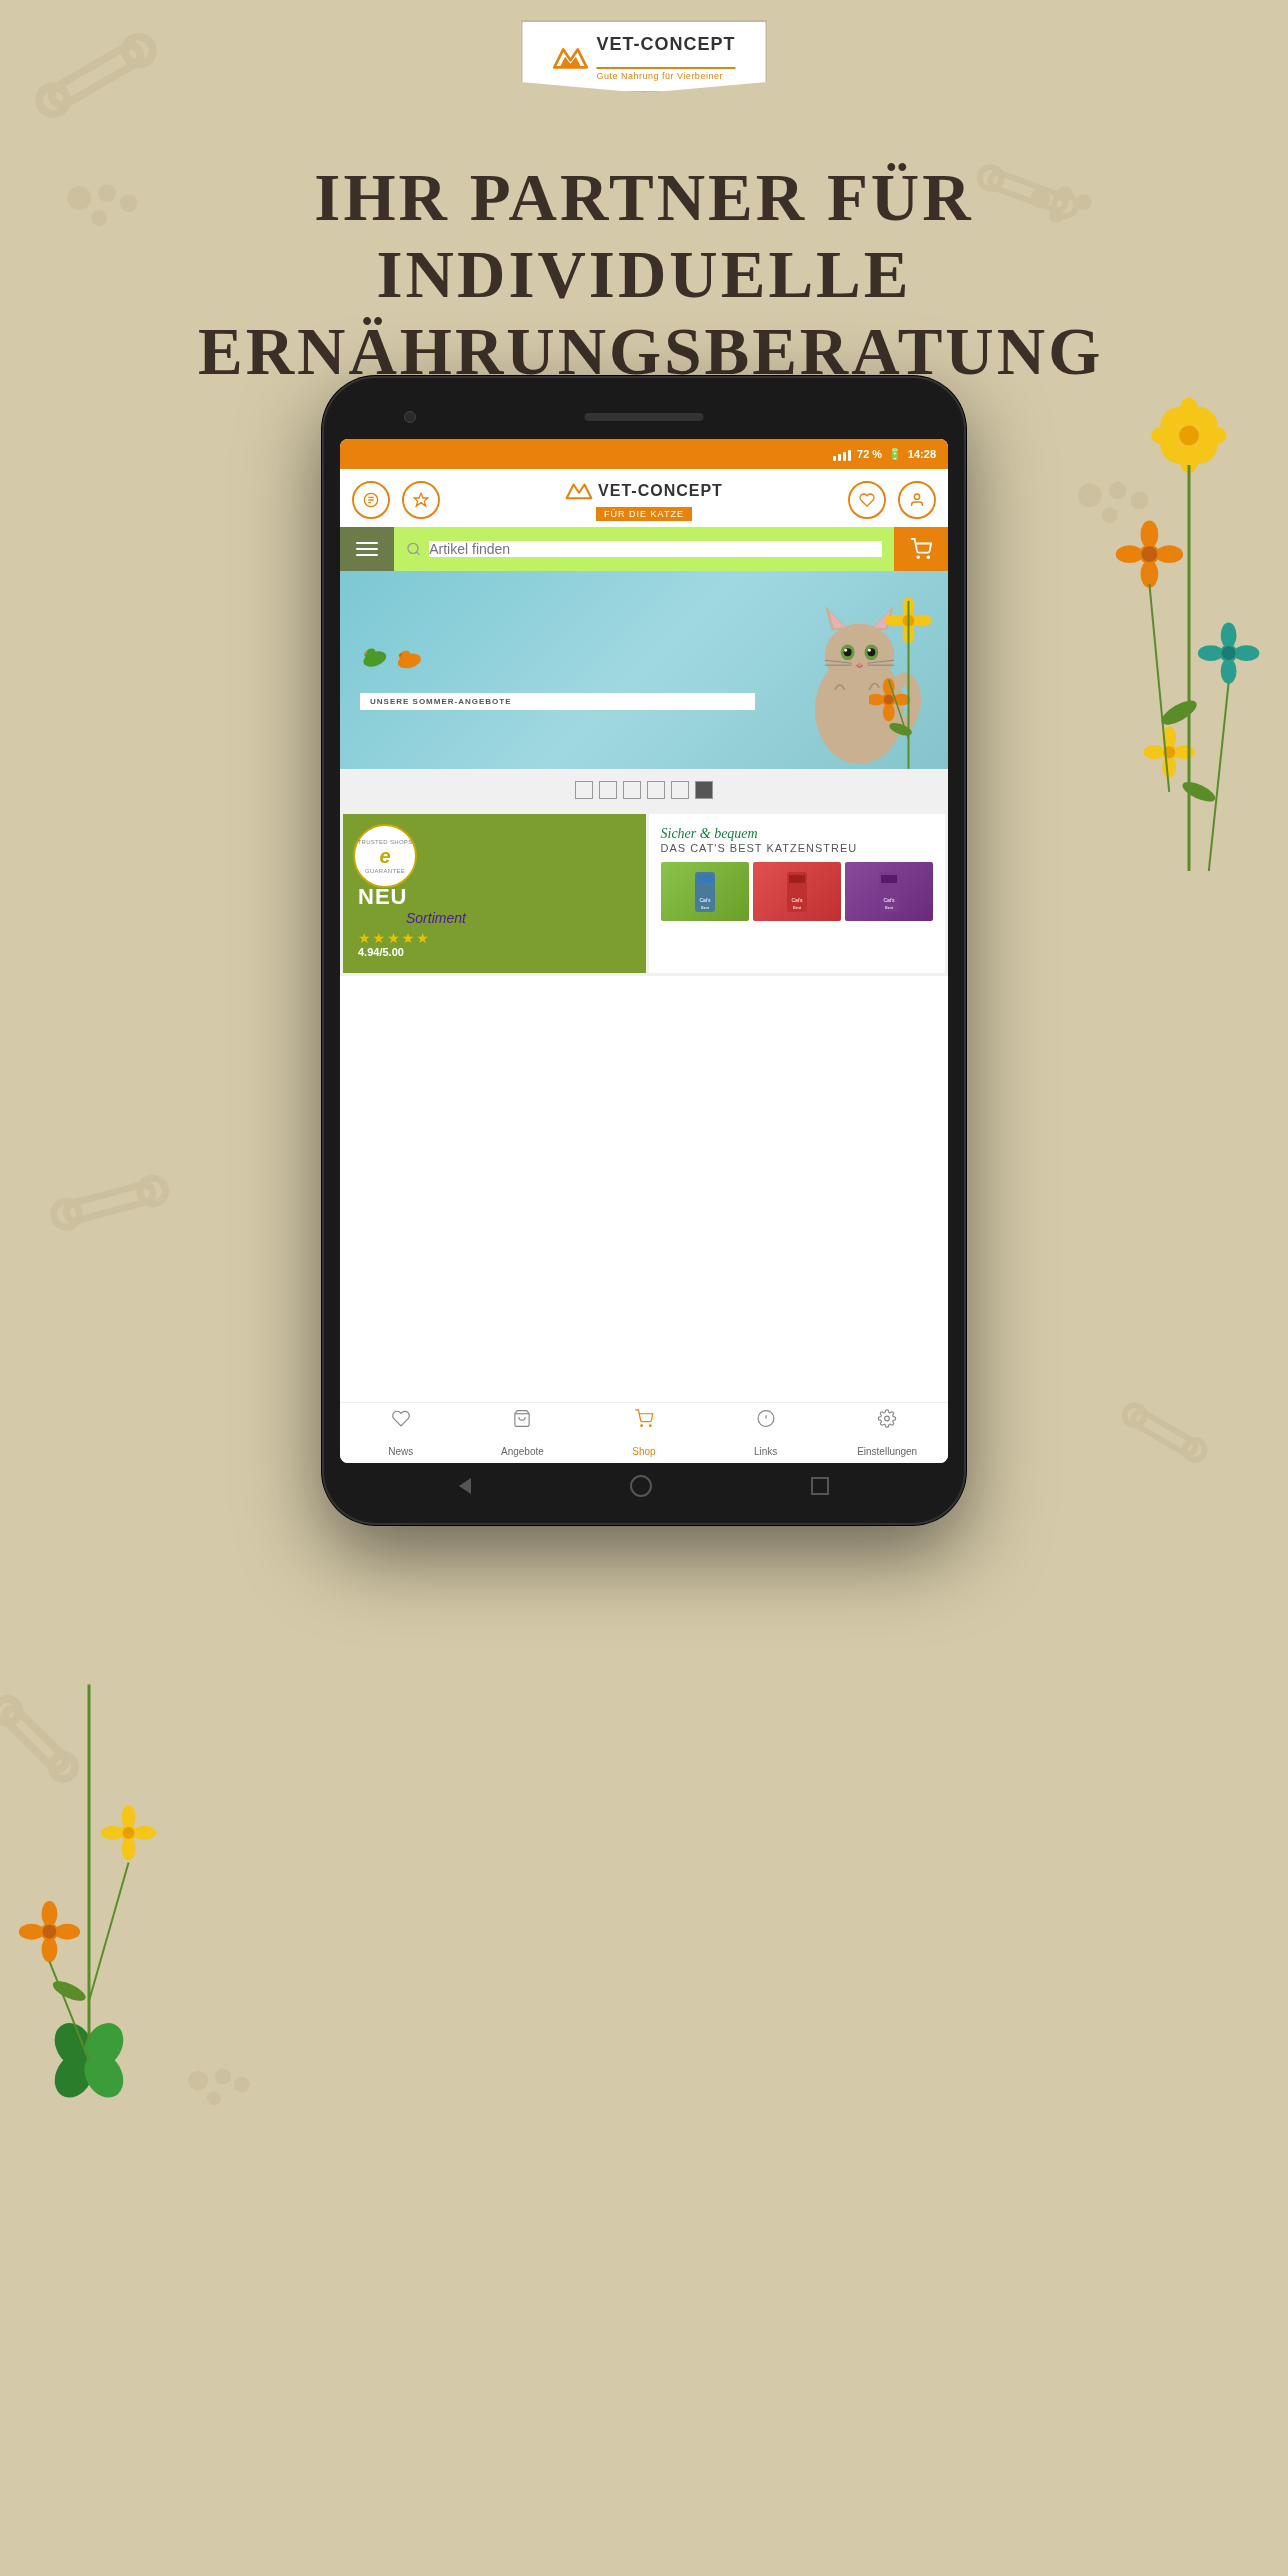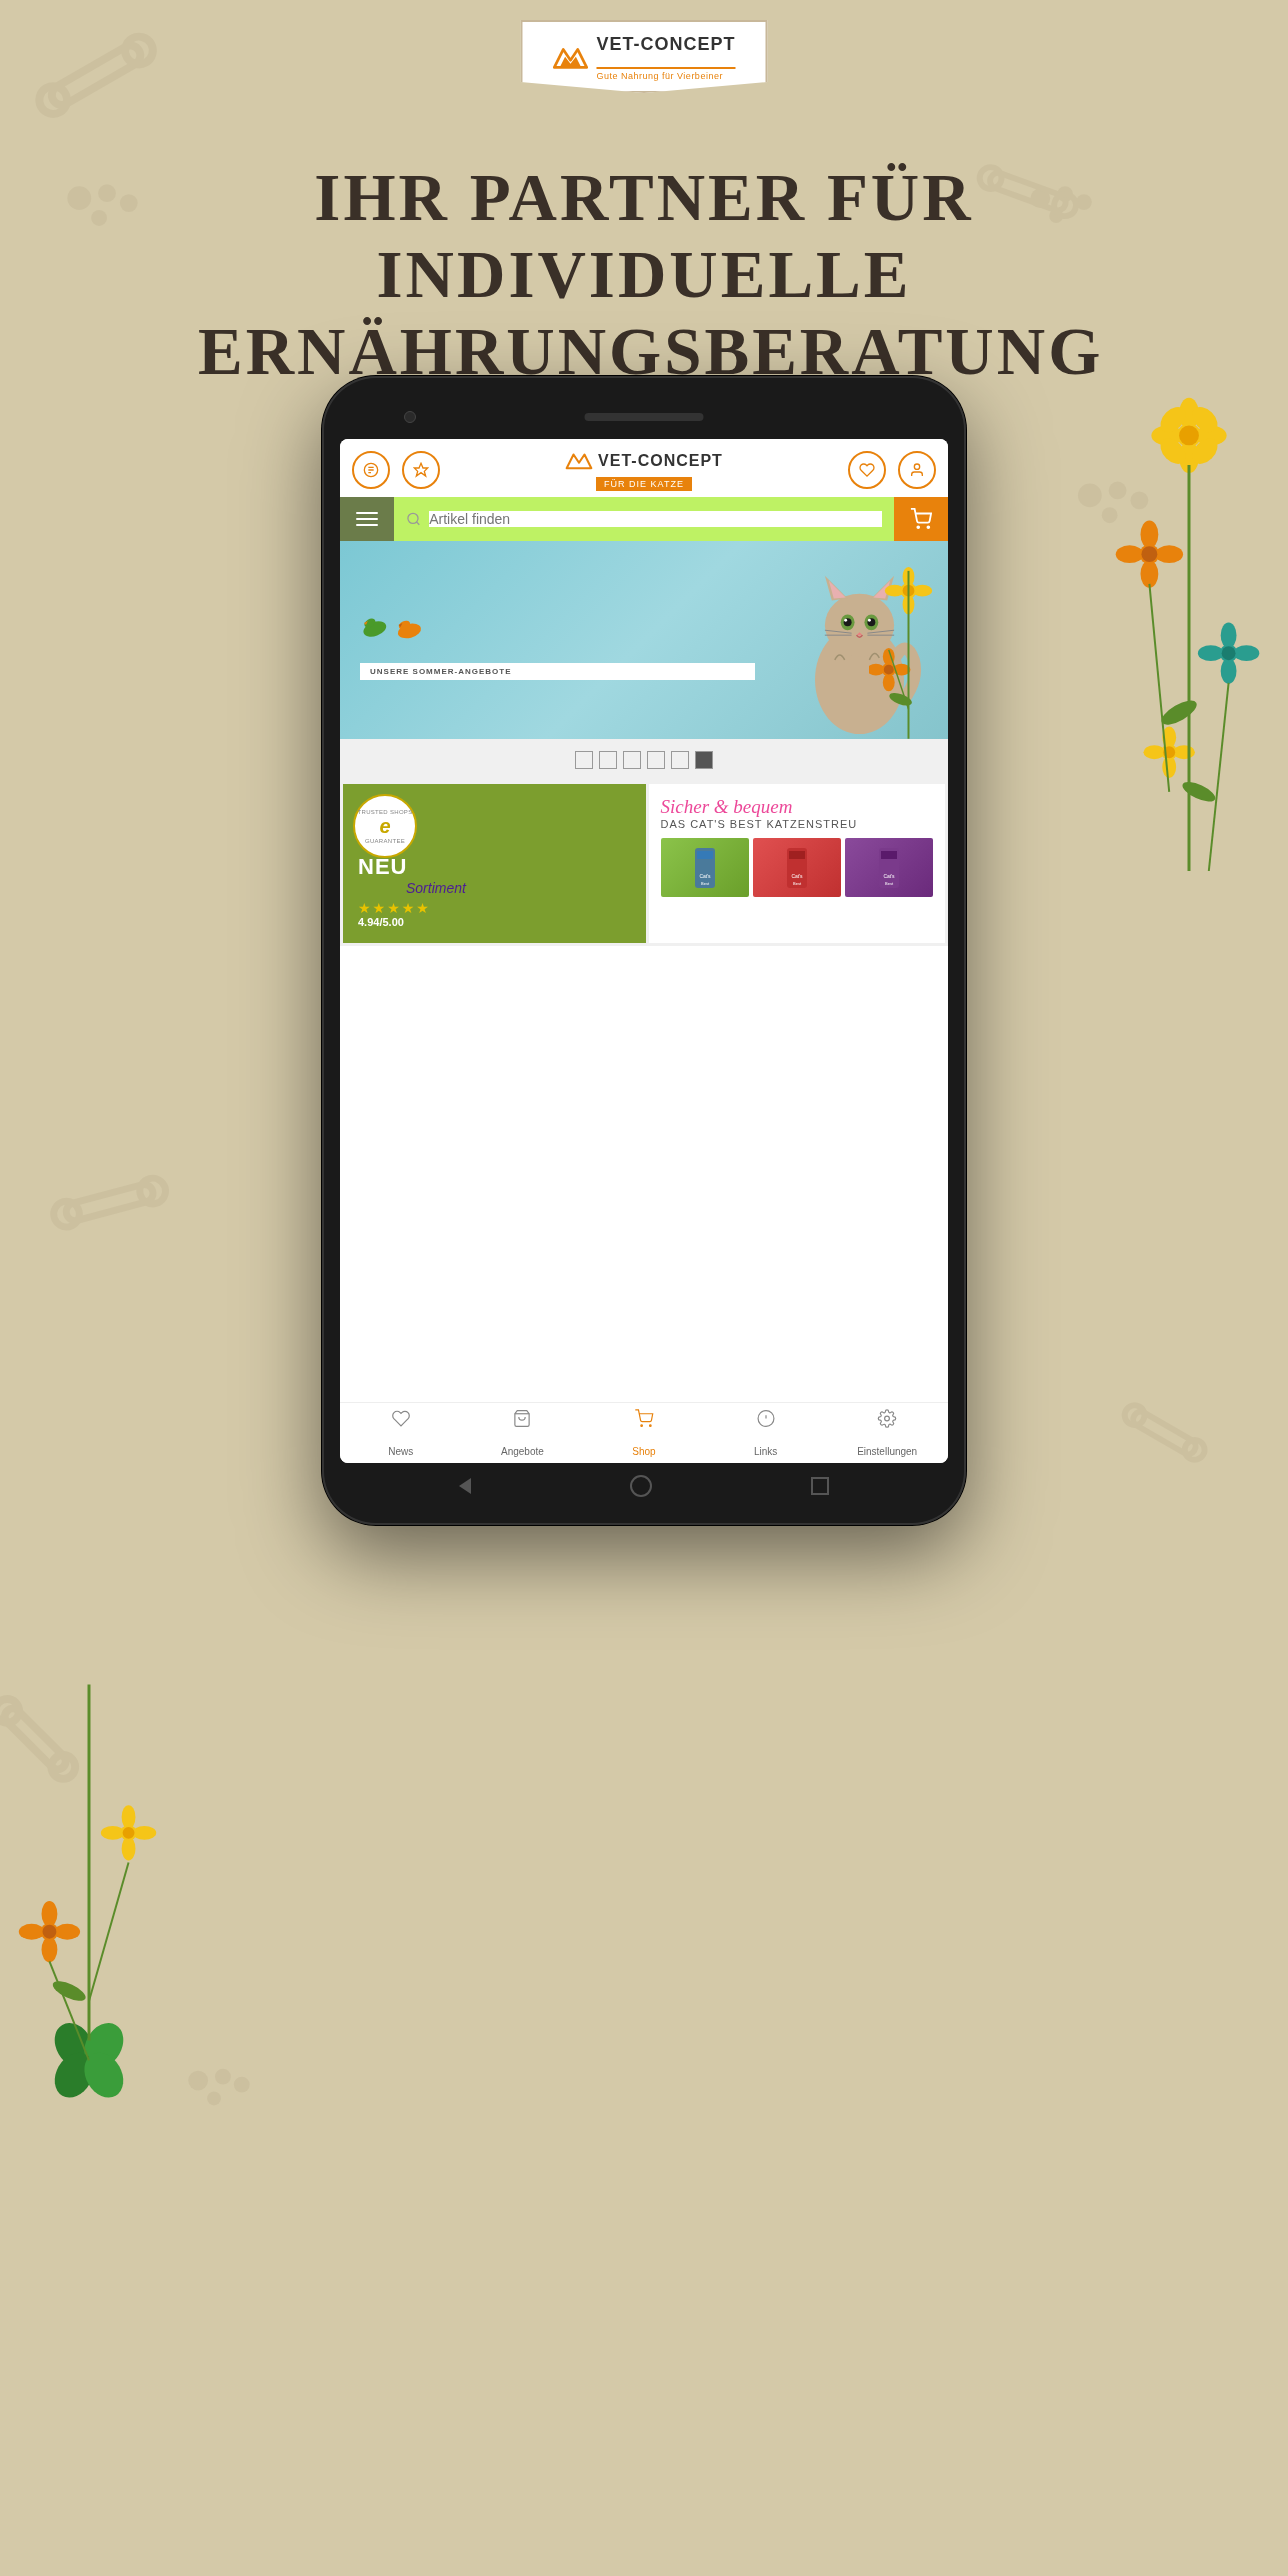--- a/index.html
+++ b/index.html
@@ -492,23 +492,23 @@
     }
 
     .feature-card-right {
       flex: 1;
       background: white;
       padding: 12px;
       min-height: 159px;
     }
 
     .sicher-text {
-      font-size: 19px;
+      font-size: 14px;
       font-style: italic;
-      color: #ec4899;
+      color: #15803d;
       font-family: Georgia, serif;
     }
 
     .das-cats-text {
       font-size: 11px;
       text-transform: uppercase;
       color: #555;
       letter-spacing: 1px;
     }
 
@@ -778,20 +778,31 @@
 <div class="phone-outer">
   <div class="phone-frame">
 
     <div class="phone-top-bar">
       <div class="phone-camera"></div>
       <div class="phone-speaker"></div>
     </div>
 
     <div class="phone-screen">
 
+      <div class="status-bar">
+        <div class="signal-bars">
+          <div style="height:5px;"></div>
+          <div style="height:7px;"></div>
+          <div style="height:9px;"></div>
+          <div style="height:11px;"></div>
+        </div>
+        <span>72 %</span>
+        <span>🔋</span>
+        <span>14:28</span>
+      </div>
 
       <div class="app-header">
         <div class="header-icons-left">
           <div class="header-icon-circle">
             <svg width="16" height="16" viewBox="0 0 24 24" fill="none" stroke="#e8820c" stroke-width="2">
               <circle cx="12" cy="12" r="10"></circle>
               <path d="M8 12h8M8 8h8M8 16h4"></path>
             </svg>
           </div>
           <div class="header-icon-circle">

